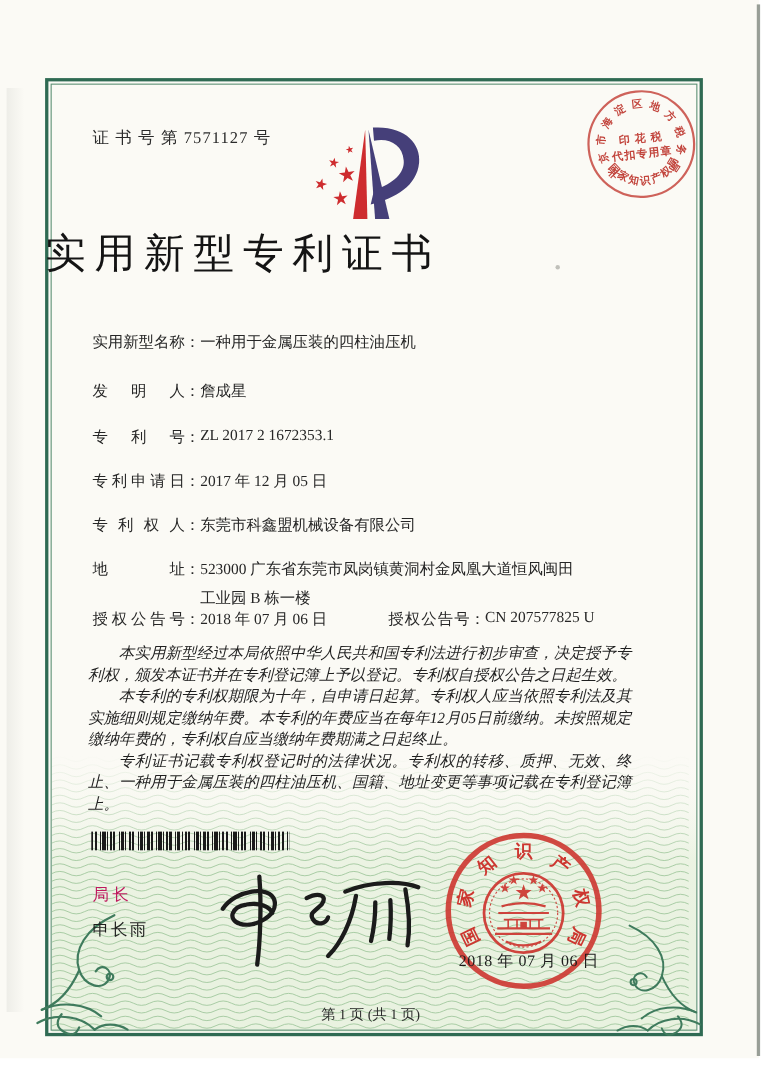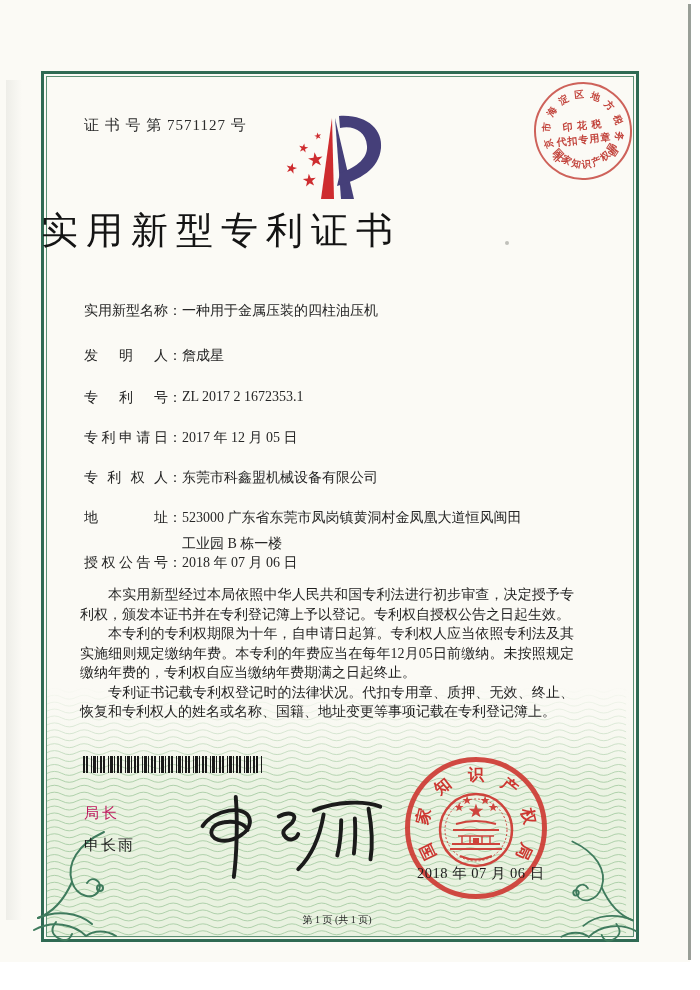--- a/index.html
+++ b/index.html
@@ -36,36 +36,36 @@
   .stamp-line2{top:49px;}
   
   .frow{position:absolute;left:84px;width:556px;font-size:14px;color:#262626;white-space:nowrap;}
   .flabel{display:inline-block;width:84px;text-align:justify;text-align-last:justify;vertical-align:top;}
   .fcolon{display:inline-block;width:14px;vertical-align:top;}
   .fvalue{display:inline-block;vertical-align:top;}
   .addr-line2{margin-left:98px;margin-top:8px;}
   .grant-right{position:absolute;left:269px;top:0;}
   
   .paras{left:80px;top:585px;width:494px;font-size:14px;line-height:19.5px;text-align:justify;
-         color:#1f1f1f;}
+         color:#1f1f1f;font-style:italic;}
   .paras p{margin:0;text-indent:2em;}
   .barcode{left:83px;top:756px;width:180px;height:17px;
     background:repeating-linear-gradient(90deg,#1a1a1a 0 2px,transparent 2px 3px,#1a1a1a 3px 5px,
       transparent 5px 8px,#1a1a1a 8px 9px,transparent 9px 10px,#1a1a1a 10px 13px,transparent 13px 14px,
       #1a1a1a 14px 15px,transparent 15px 17px);}
   .director-title{left:84px;top:804px;font-size:15px;letter-spacing:3px;color:#be185d;}
   .director-name{left:84px;top:836px;font-size:15px;letter-spacing:2px;color:#1d1d1d;}
   .signature{left:185px;top:786px;}
   
   .grant-seal{left:405px;top:757px;width:142px;height:142px;border:5px solid rgba(205,54,48,.9);
               border-radius:50%;box-sizing:border-box;}
   .seal-arc .arc-ch{font-size:16px;font-weight:bold;color:#cd3630;}
   .emblem{position:absolute;left:26px;top:24px;}
   .seal-date{left:417px;top:864px;font-size:14.5px;color:#1c1c1c;letter-spacing:.5px;z-index:6;}
-  .footer{left:41px;top:913px;width:592px;text-align:center;font-size:10px;color:#2b2b2b;}
+  .footer{left:41px;top:913px;width:592px;text-align:center;font-size:13px;color:#2b2b2b;}
   .flourish{color:#3f7b5d;}
   .flourish-left{left:26px;top:826px;}
   .flourish-right{left:548px;top:836px;transform:scaleX(-1);}
   .z2{z-index:2}.z3{z-index:3}.z4{z-index:4}.z5{z-index:5}
 </style>
 </head>
 <body>
 
 <div class="screen">
 
@@ -203,26 +203,29 @@
   </div>
   <div class="frow z3" style="top:469px">
     <span class="flabel">专利权人</span><span class="fcolon">：</span><span class="fvalue">东莞市科鑫盟机械设备有限公司</span>
   </div>
   <div class="frow z3" style="top:509px">
     <span class="flabel">地址</span><span class="fcolon">：</span><span class="fvalue">523000 广东省东莞市凤岗镇黄洞村金凤凰大道恒风闽田</span>
     <div class="addr-line2">工业园 B 栋一楼</div>
   </div>
   <div class="frow z3" style="top:554px">
     <span class="flabel">授权公告号</span><span class="fcolon">：</span><span class="fvalue">2018 年 07 月 06 日</span>
+    <span class="grant-right">
+      <span class="flabel" style="width:74px">授权公告号</span><span class="fcolon">：</span><span class="fvalue">CN 207577825 U</span>
+    </span>
   </div>
 
   <div class="abs paras z3">
     <p>本实用新型经过本局依照中华人民共和国专利法进行初步审查，决定授予专利权，颁发本证书并在专利登记簿上予以登记。专利权自授权公告之日起生效。</p>
     <p>本专利的专利权期限为十年，自申请日起算。专利权人应当依照专利法及其实施细则规定缴纳年费。本专利的年费应当在每年12月05日前缴纳。未按照规定缴纳年费的，专利权自应当缴纳年费期满之日起终止。</p>
-    <p>专利证书记载专利权登记时的法律状况。代扣专用章、质押、无效、终止、恢复和专利权人的姓名或名称、国籍、地址变更等事项记载在专利登记簿上。</p>
+    <p>专利证书记载专利权登记时的法律状况。专利权的转移、质押、无效、终止、一种用于金属压装的四柱油压机、国籍、地址变更等事项记载在专利登记簿上。</p>
   </div>
 
   <div class="abs barcode z3"></div>
 
   <div class="abs director-title z3">局长</div>
   <div class="abs director-name z3">申长雨</div>
   <svg class="abs signature z3" width="205" height="95" viewBox="0 0 210 95">
     <g fill="none" stroke="#1b1b1b" stroke-width="4" stroke-linecap="round">
       <path d="M18 40 C30 22 62 18 66 32 C70 46 48 58 34 54 C22 50 26 38 40 36 C52 34 62 38 64 44"></path>
       <path d="M52 10 C54 35 53 70 50 92"></path>

